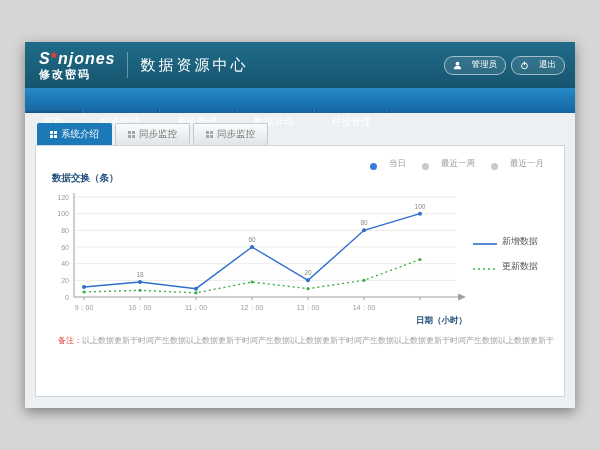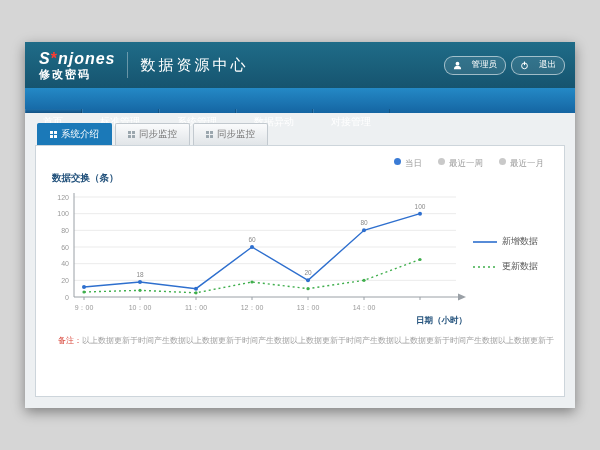--- a/index.html
+++ b/index.html
@@ -46,26 +46,26 @@
     font-size:9.5px; padding:4px 12px; border:1px solid #c2c9cf; border-bottom:none;
     background:linear-gradient(180deg,#fafbfc,#e1e5e8); color:#777;
     border-radius:2px 2px 0 0; display:flex; align-items:center; gap:4px; cursor:pointer;
   }
   .tab.active { background:#1b79b8; border-color:#1b79b8; color:#fff; }
   .card {
     background:#fff; border:1px solid #cdd5db; height:252px; position:relative;
     padding-top:8px;
   }
   .range-legend { position:absolute; top:12px; right:20px; display:flex; gap:16px; }
-  .rl-item { display:flex; align-items:flex-start; gap:4px; font-size:8.5px; color:#9a9a9a; cursor:pointer; }
+  .rl-item { display:flex; align-items:flex-end; gap:12px; font-size:8.5px; color:#9a9a9a; cursor:pointer; }
   .rl-dot { width:7px; height:7px; border-radius:50%; background:#ccc; }
   .y-title { margin:18px 0 2px 16px; font-size:9.5px; font-weight:bold; color:#23527c; }
   .chart-row { display:flex; align-items:flex-start; margin-left:8px; }
   .series-legend { margin-top:48px; margin-left:4px; display:flex; flex-direction:column; gap:12px; }
-  .sl-item { display:flex; align-items:center; gap:5px; font-size:9px; color:#555; cursor:pointer; white-space:nowrap; }
+  .sl-item { display:flex; align-items:flex-end; gap:5px; font-size:9px; color:#555; cursor:pointer; white-space:nowrap; }
   .note { margin-top:8px; text-align:center; font-size:8px; color:#a0a0a0; white-space:nowrap; overflow:hidden; padding:0 22px;font-family:Liberation Serif, serif; }
   .note-label { color:#d9473b; }
   svg text { font-family:"Liberation Sans","DejaVu Sans",sans-serif; }
 </style>
 </head>
 <body>
 
 <div class="window">
 
   <div class="header">

